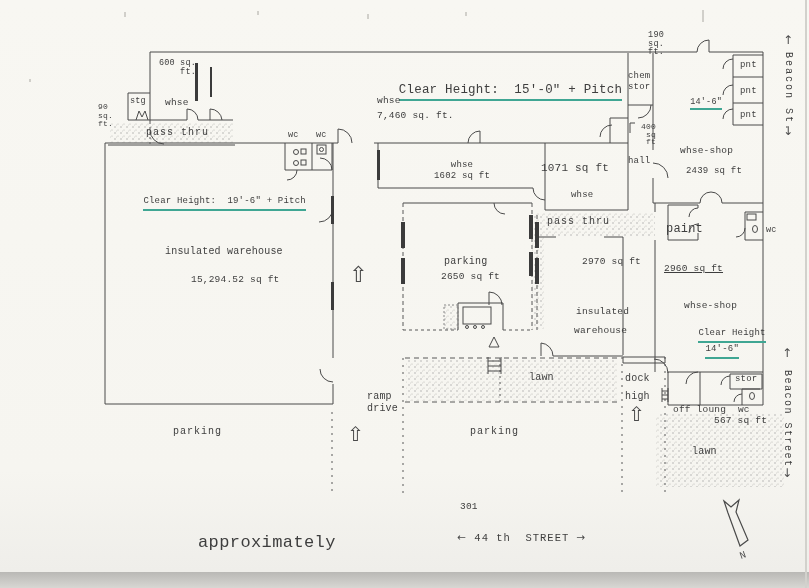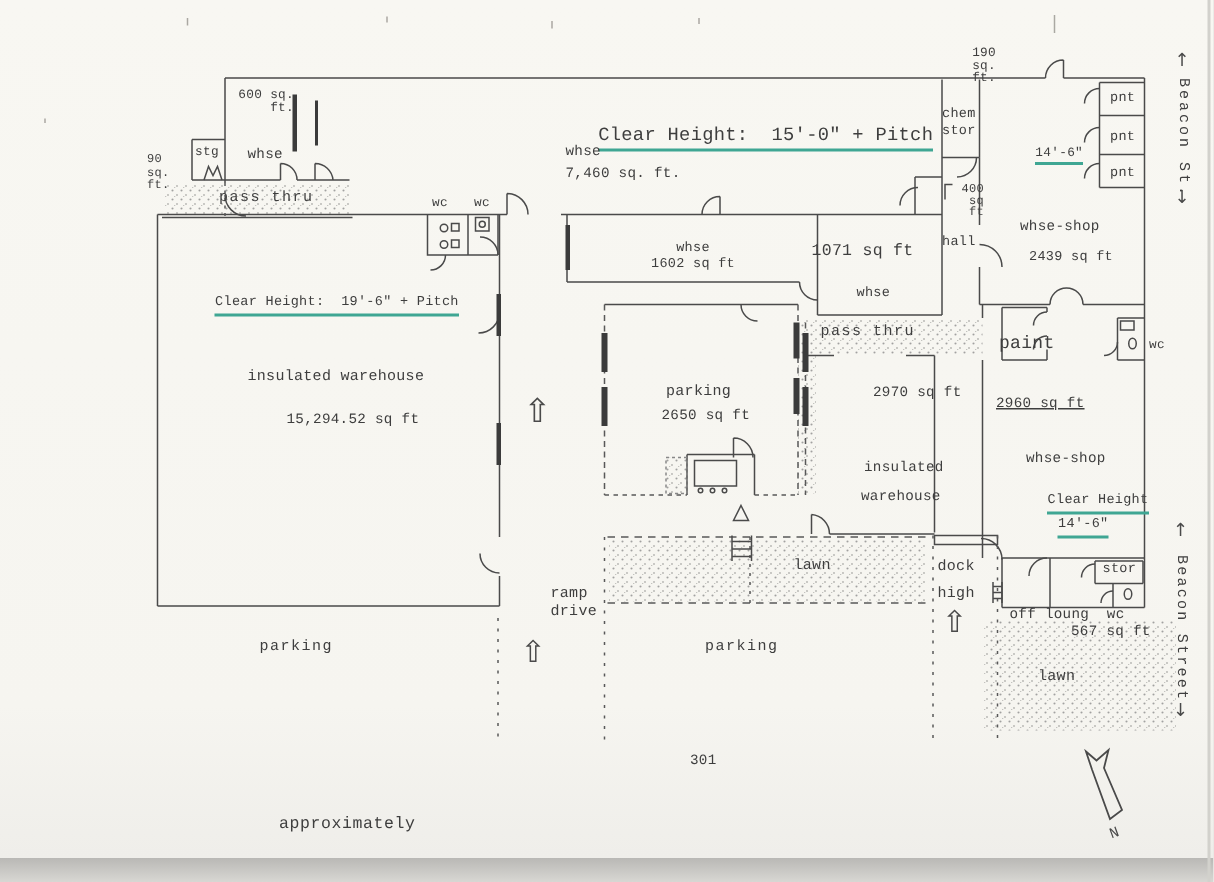--- a/index.html
+++ b/index.html
@@ -235,19 +235,22 @@
 
   <div class="lb" style="left:735px;top:374px;font-size:9px;">stor</div>
   <div class="lb" style="left:673px;top:404px;">off loung  wc</div>
   <div class="lb" style="left:679px;top:415px;margin-left:35px;">567 sq ft</div>
   <div class="lb" style="left:692px;top:446px;font-size:10px;">lawn</div>
 
   <div class="lb ar" style="left:782px;top:346px;font-size:12px;">↑</div>
   <div class="lb vert" style="left:780px;top:370px;font-size:10px;letter-spacing:1.5px;">Beacon Street</div>
   <div class="lb ar" style="left:782px;top:466px;font-size:12px;">↓</div>
 
-  <div class="lb" style="left:186px;top:532px;font-size:11px;letter-spacing:.4px;margin-top:12px;">approximately</div>
+  <div class="lb" style="left:198px;top:532px;font-size:17px;letter-spacing:.4px;">approximately</div>
 
   <div class="lb" style="left:460px;top:501px;">301</div>
+  <div class="lb" style="left:428px;top:518px;font-size:10.5px;letter-spacing:1px;">
+    <span class="ar">←</span><span> </span><span>44 th  STREET</span><span> </span><span class="ar">→</span>
+  </div>
 
   <div id="scanband"></div>
   <div id="edgeline"></div>
 </div>
 
 </body></html>

